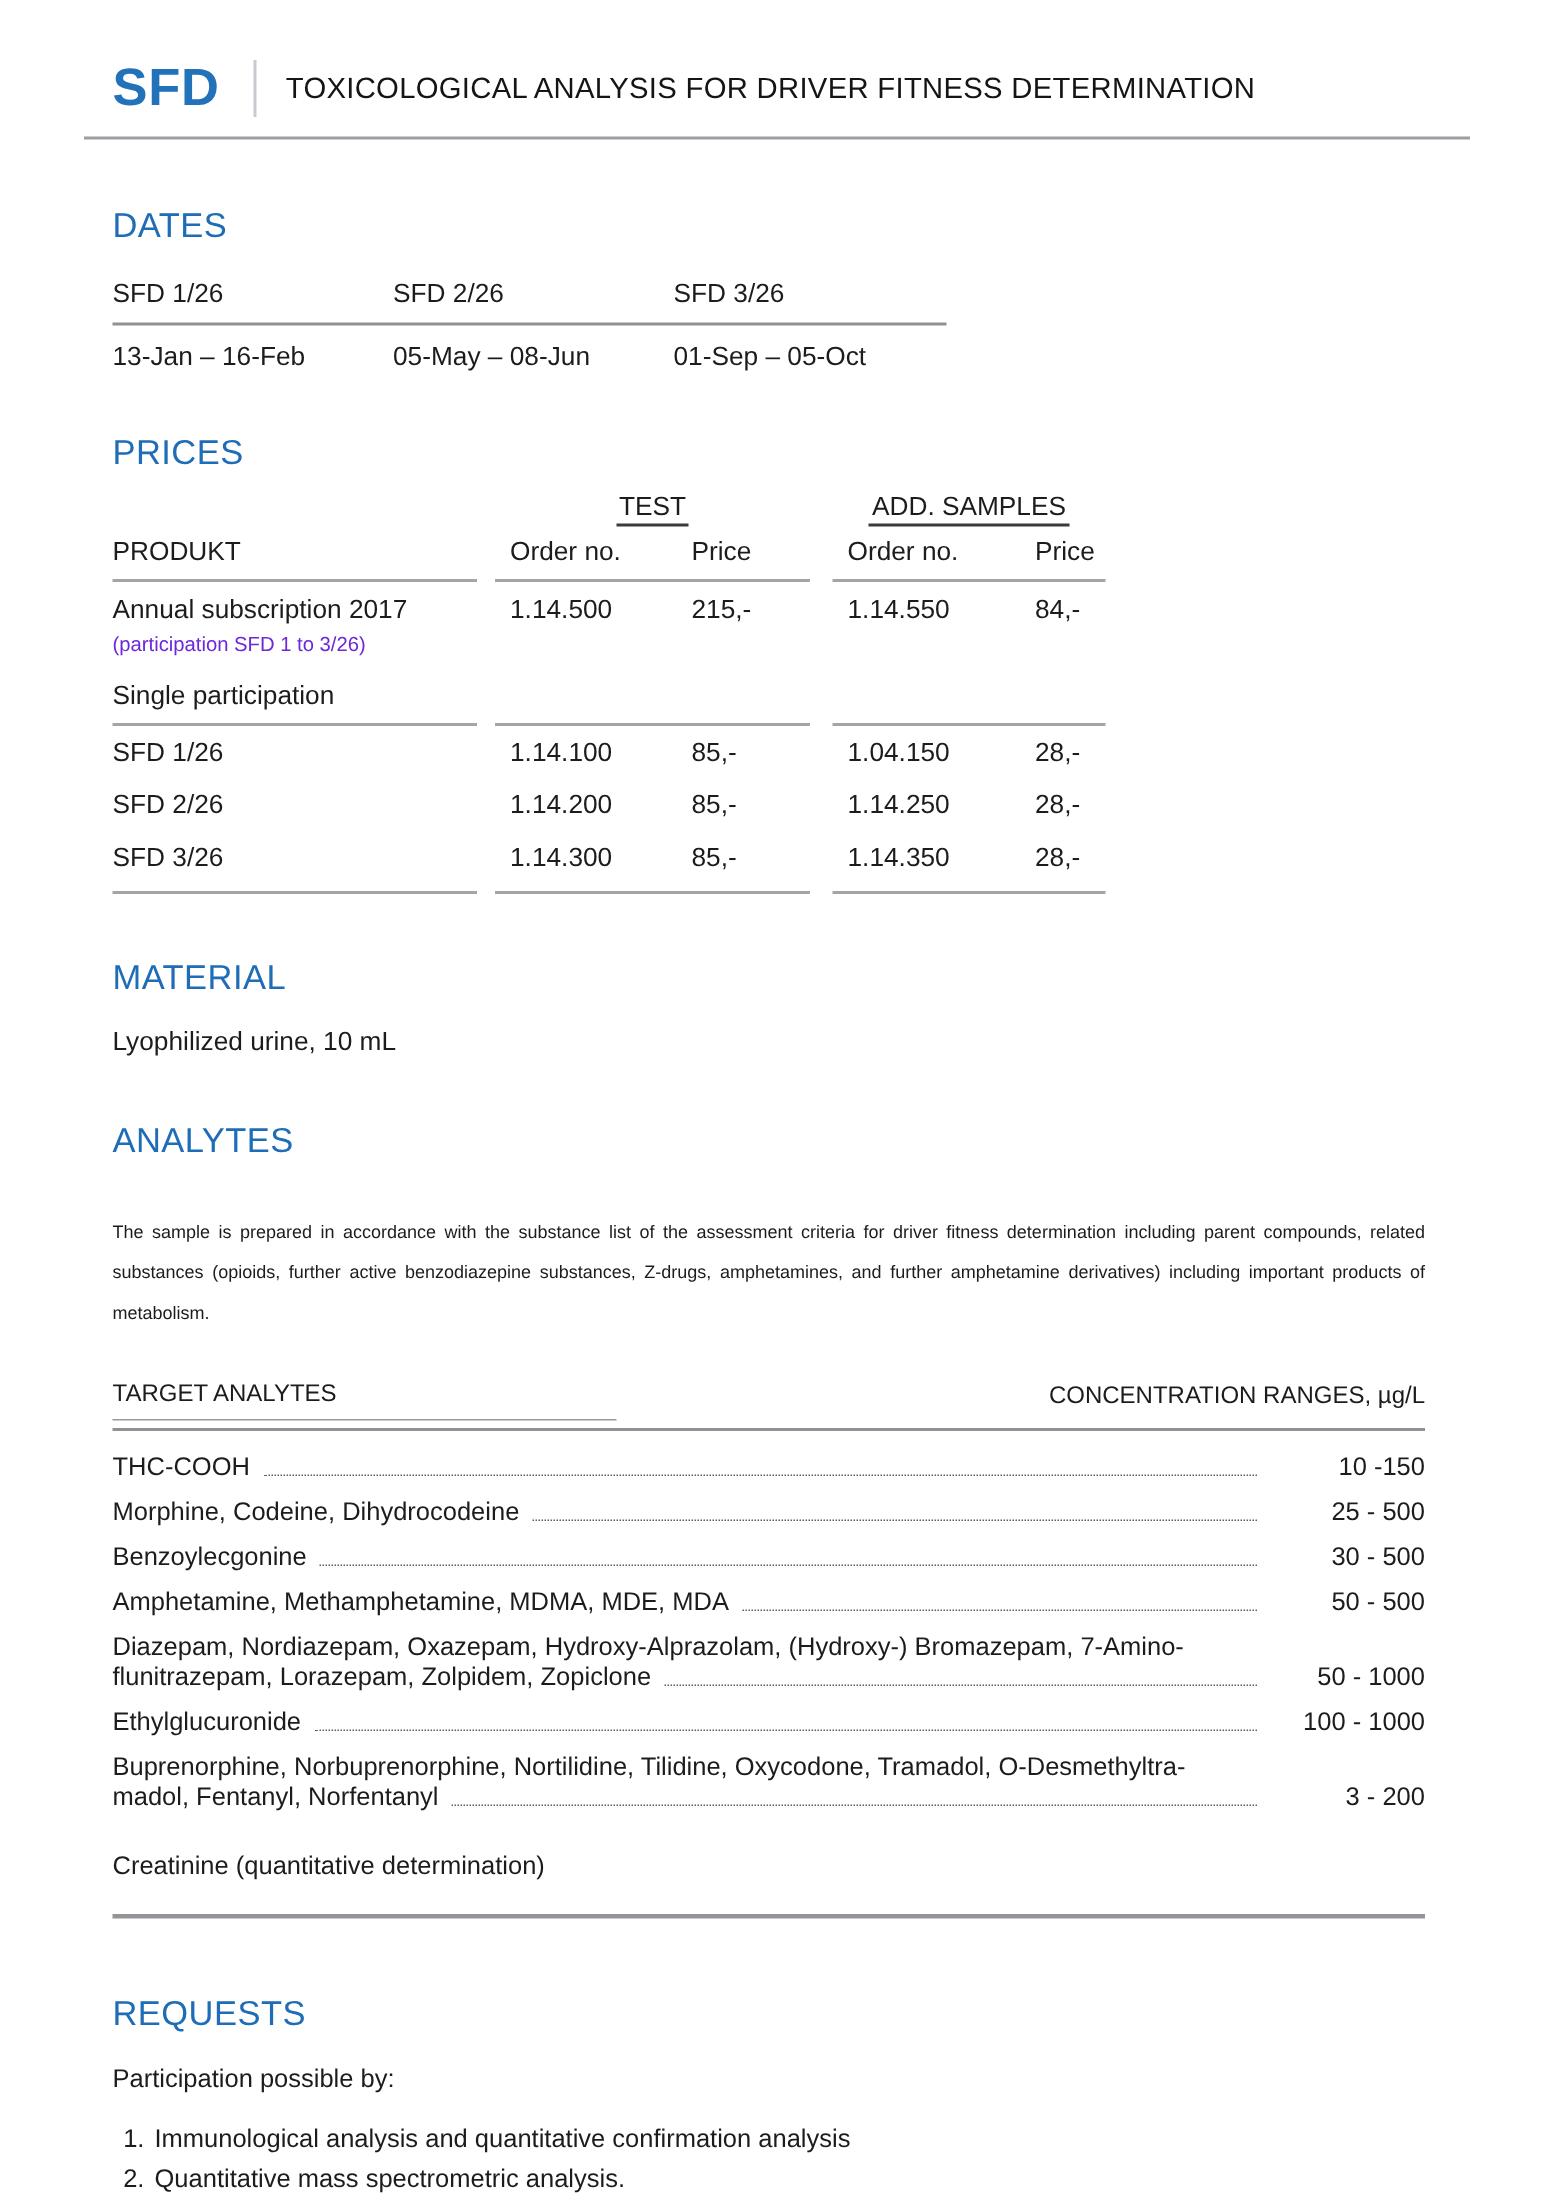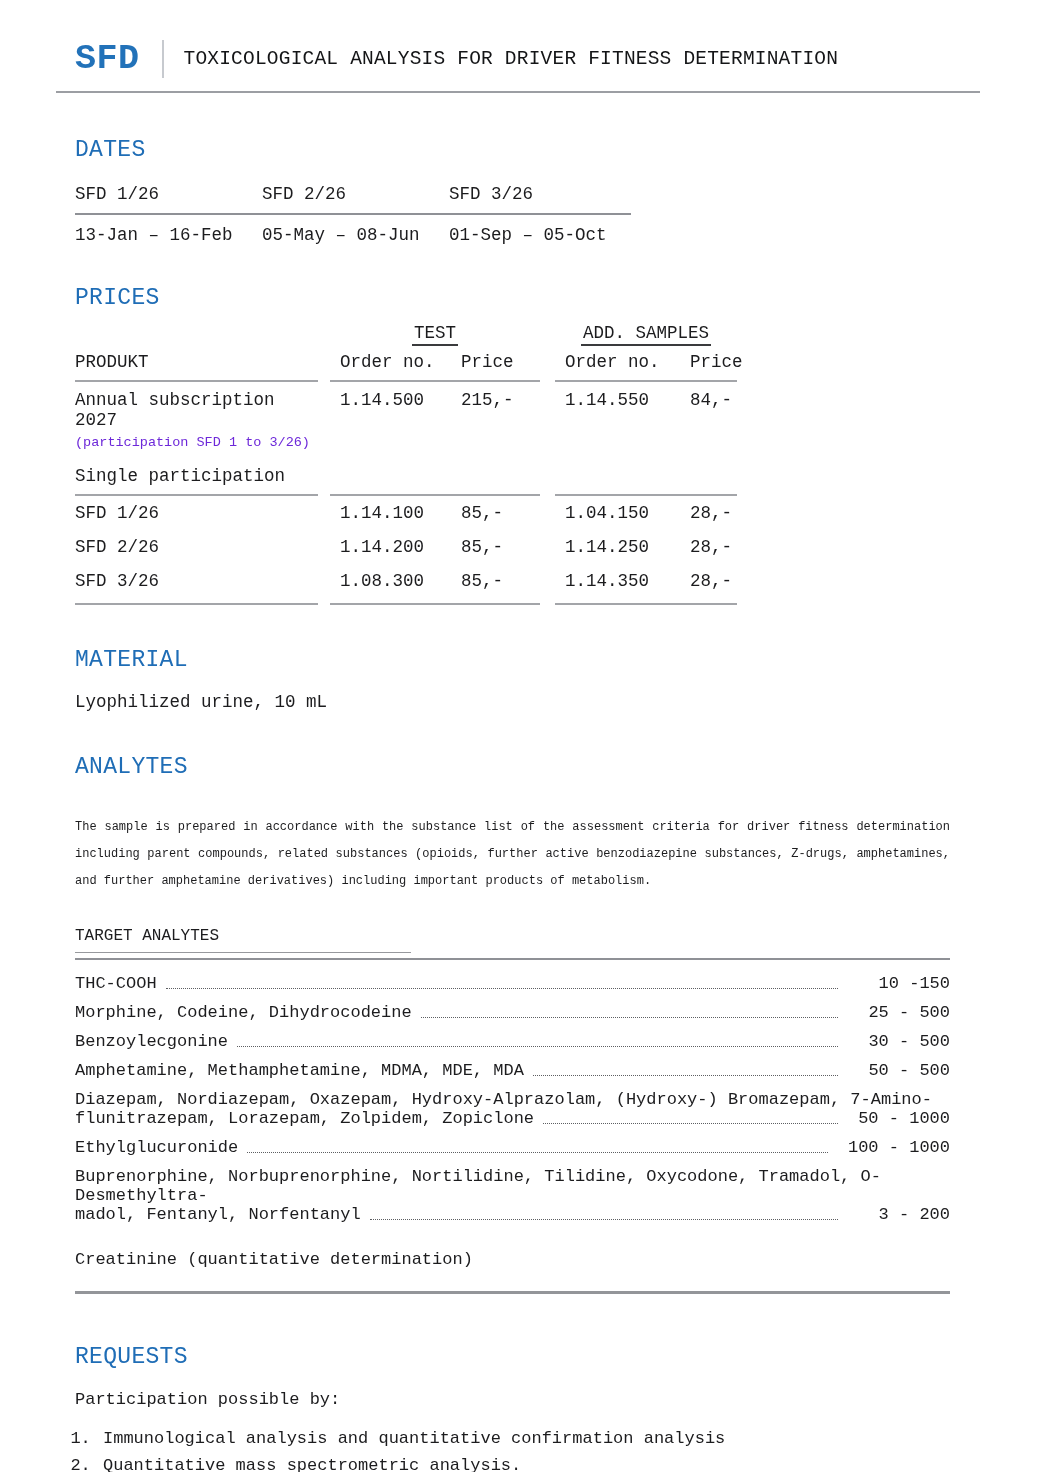--- a/index.html
+++ b/index.html
@@ -6,21 +6,20 @@
   html, body { background: #ffffff; }
   body { font-family: "Liberation Sans", sans-serif; color: #1c1c1e; }
 
   .page {
     position: relative;
     width: 1038px;
     height: 1472px;
     margin: 0 auto;
     background: #ffffff;
     overflow: hidden;
-    font-family: Liberation Mono, monospace;
   }
   .content { padding: 0 88px 0 75px; }
 
   
   .header { display: flex; align-items: center; margin: 36px 88px 0 75px; height: 46px; }
   .brand { font-size: 35px; font-weight: 600; color: #2272b9; letter-spacing: 0.5px; }
   .vdiv { width: 2px; height: 38px; background: #c7cacf; margin: 0 20px 0 22px; }
   .doc-title { font-size: 19.5px; font-weight: 400; color: #141517; letter-spacing: 0.2px; }
   .header-rule { height: 2px; background: #9c9ea3; margin: 9px 58px 0 56px; }
 
@@ -137,21 +136,21 @@
         </div>
 
         <div class="p-grid p-rule-row">
           <div class="p-rule-product"></div>
             <div class="p-rule-test"></div>
             <div class="p-rule-add"></div>
         </div>
 
         <div class="p-grid p-data-row">
           <div class="p-col-product">
-            <div>Annual subscription 2027</div>
+            <div>Annual subscription 2017</div>
             <div class="p-note">(participation SFD 1 to 3/26)</div>
           </div>
           <div class="p-col-o1">1.14.500</div>
           <div class="p-col-p1">215,-</div>
           <div class="p-col-o2">1.14.550</div>
           <div class="p-col-p2">84,-</div>
         </div>
 
         <div class="p-subheader">Single participation</div>
 
@@ -172,21 +171,21 @@
         <div class="p-grid p-single-row">
           <div class="p-col-product">SFD 2/26</div>
           <div class="p-col-o1">1.14.200</div>
           <div class="p-col-p1">85,-</div>
           <div class="p-col-o2">1.14.250</div>
           <div class="p-col-p2">28,-</div>
         </div>
 
         <div class="p-grid p-single-row">
           <div class="p-col-product">SFD 3/26</div>
-          <div class="p-col-o1">1.08.300</div>
+          <div class="p-col-o1">1.14.300</div>
           <div class="p-col-p1">85,-</div>
           <div class="p-col-o2">1.14.350</div>
           <div class="p-col-p2">28,-</div>
         </div>
 
         <div class="p-grid p-rule-row p-bottom">
           <div class="p-rule-product"></div>
             <div class="p-rule-test"></div>
             <div class="p-rule-add"></div>
         </div>
@@ -198,20 +197,21 @@
       <div class="material-text">Lyophilized urine, 10 mL</div>
     </div>
 
     <div class="sec-analytes">
       <div class="section-heading">ANALYTES</div>
       <div class="analytes-desc">The sample is prepared in accordance with the substance list of the assessment criteria for driver fitness determination including parent compounds, related substances (opioids, further active benzodiazepine substances, Z-drugs, amphetamines, and further amphetamine derivatives) including important products of metabolism.</div>
 
       <div class="at-table">
         <div class="at-head">
           <span class="at-head-left">TARGET ANALYTES</span>
+          <span class="at-head-right">CONCENTRATION RANGES, µg/L</span>
         </div>
         <div class="at-rule"></div>
 
         <div class="at-body">
 
           <div class="a-row">
             <span class="a-name">THC-COOH</span>
             <span class="leader"></span>
             <span class="a-range">10 -150</span>
           </div>

